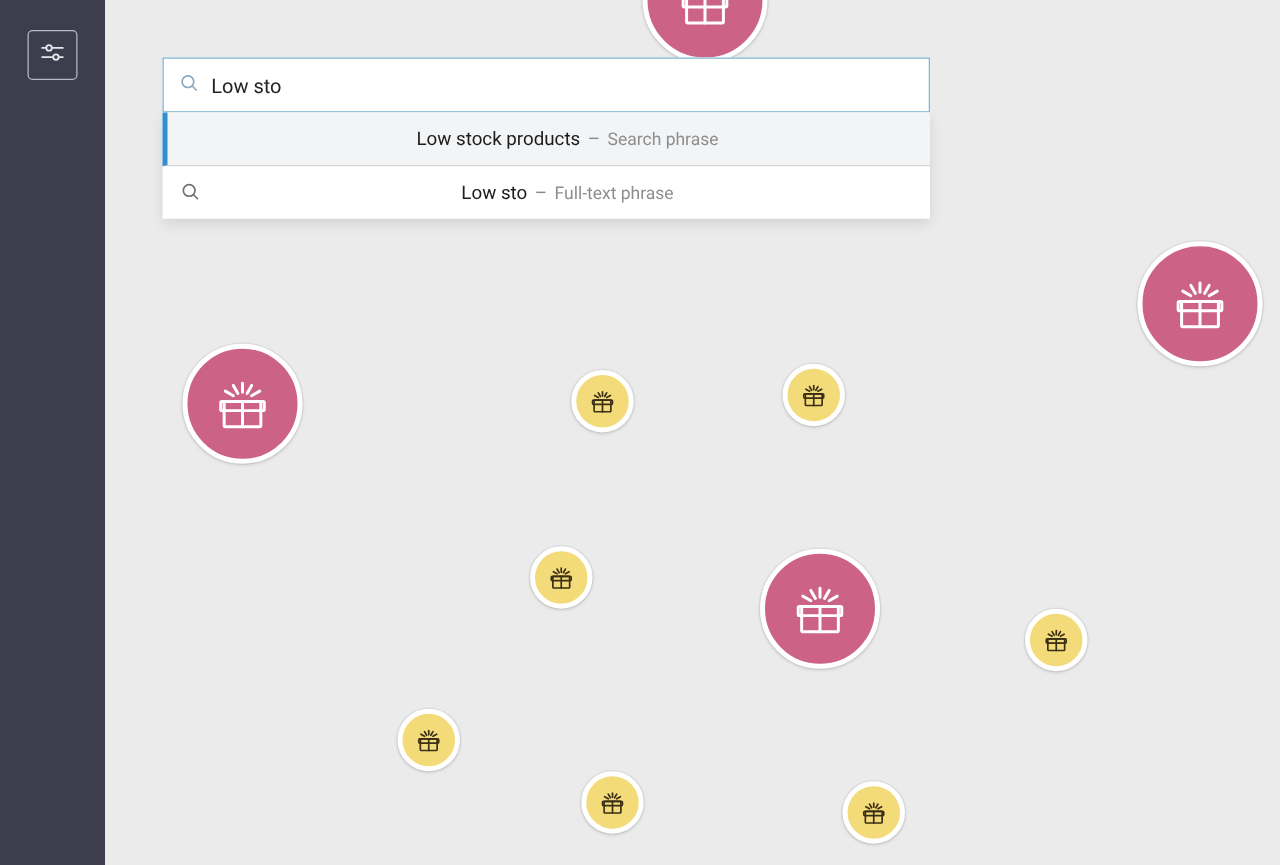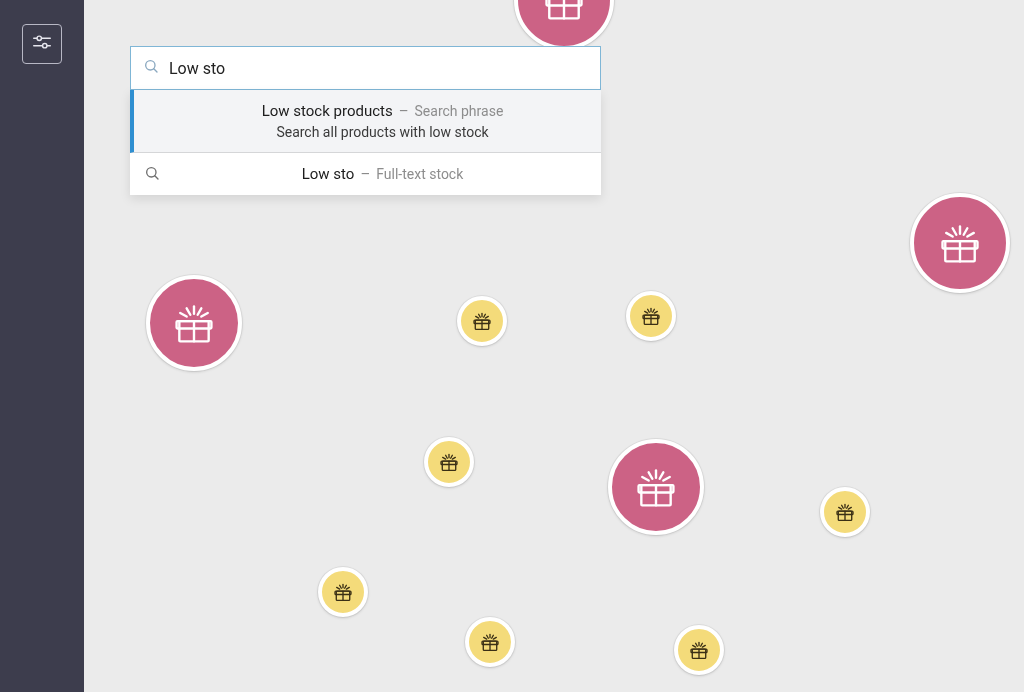--- a/index.html
+++ b/index.html
@@ -48,21 +48,21 @@
   .node.pink { background: #cc6285; }
   .node.sm { width: 50px; height: 50px; }
   .node.lg { width: 96px; height: 96px; }
   .node.xl { width: 100px; height: 100px; }
 
   
   .search-wrap {
     position: absolute;
     left: 46px;
     top: 46px;
-    width: 471px;
+    width: 614px;
     z-index: 50;
   }
   .search-input-row {
     background: #fff;
     border: 1px solid #7fb6d6;
     display: flex;
     align-items: center;
     height: 44px;
     padding: 0 12px;
     gap: 10px;
@@ -139,31 +139,30 @@
       </span>
       <input type="text" class="search-input" value="Low sto" style="">
     </div>
     <div class="search-panel" id="suggestions">
         <div class="suggestion highlight">
           <div class="sugg-title-row">
             <span class="sugg-title">Low stock products</span>
             <span class="dash">–</span>
             <span class="sugg-type">Search phrase</span>
           </div>
-          <div class="sugg-desc">Search all products with low stock</div>
         </div>
         <div class="suggestion">
           <span class="sugg-icon"><svg width="16" height="16" viewBox="0 0 24 24" fill="none" stroke="#6e6e6e" stroke-width="2" stroke-linecap="round">
               <circle cx="11" cy="11" r="7"></circle>
               <line x1="21" y1="21" x2="16.2" y2="16.2"></line>
             </svg></span>
           <div class="sugg-title-row">
             <span class="sugg-title">Low sto</span>
             <span class="dash">–</span>
-            <span class="sugg-type">Full-text stock</span>
+            <span class="sugg-type">Full-text phrase</span>
           </div>
         </div>
       </div>
   </div>
 
 <div class="node pink xl" style="left: 430px; top: -50px;">
       <svg width="100" height="100" viewBox="0 0 100 100">
         <use href="#gift-large" transform="translate(50,50)"></use>
       </svg>
     </div>

